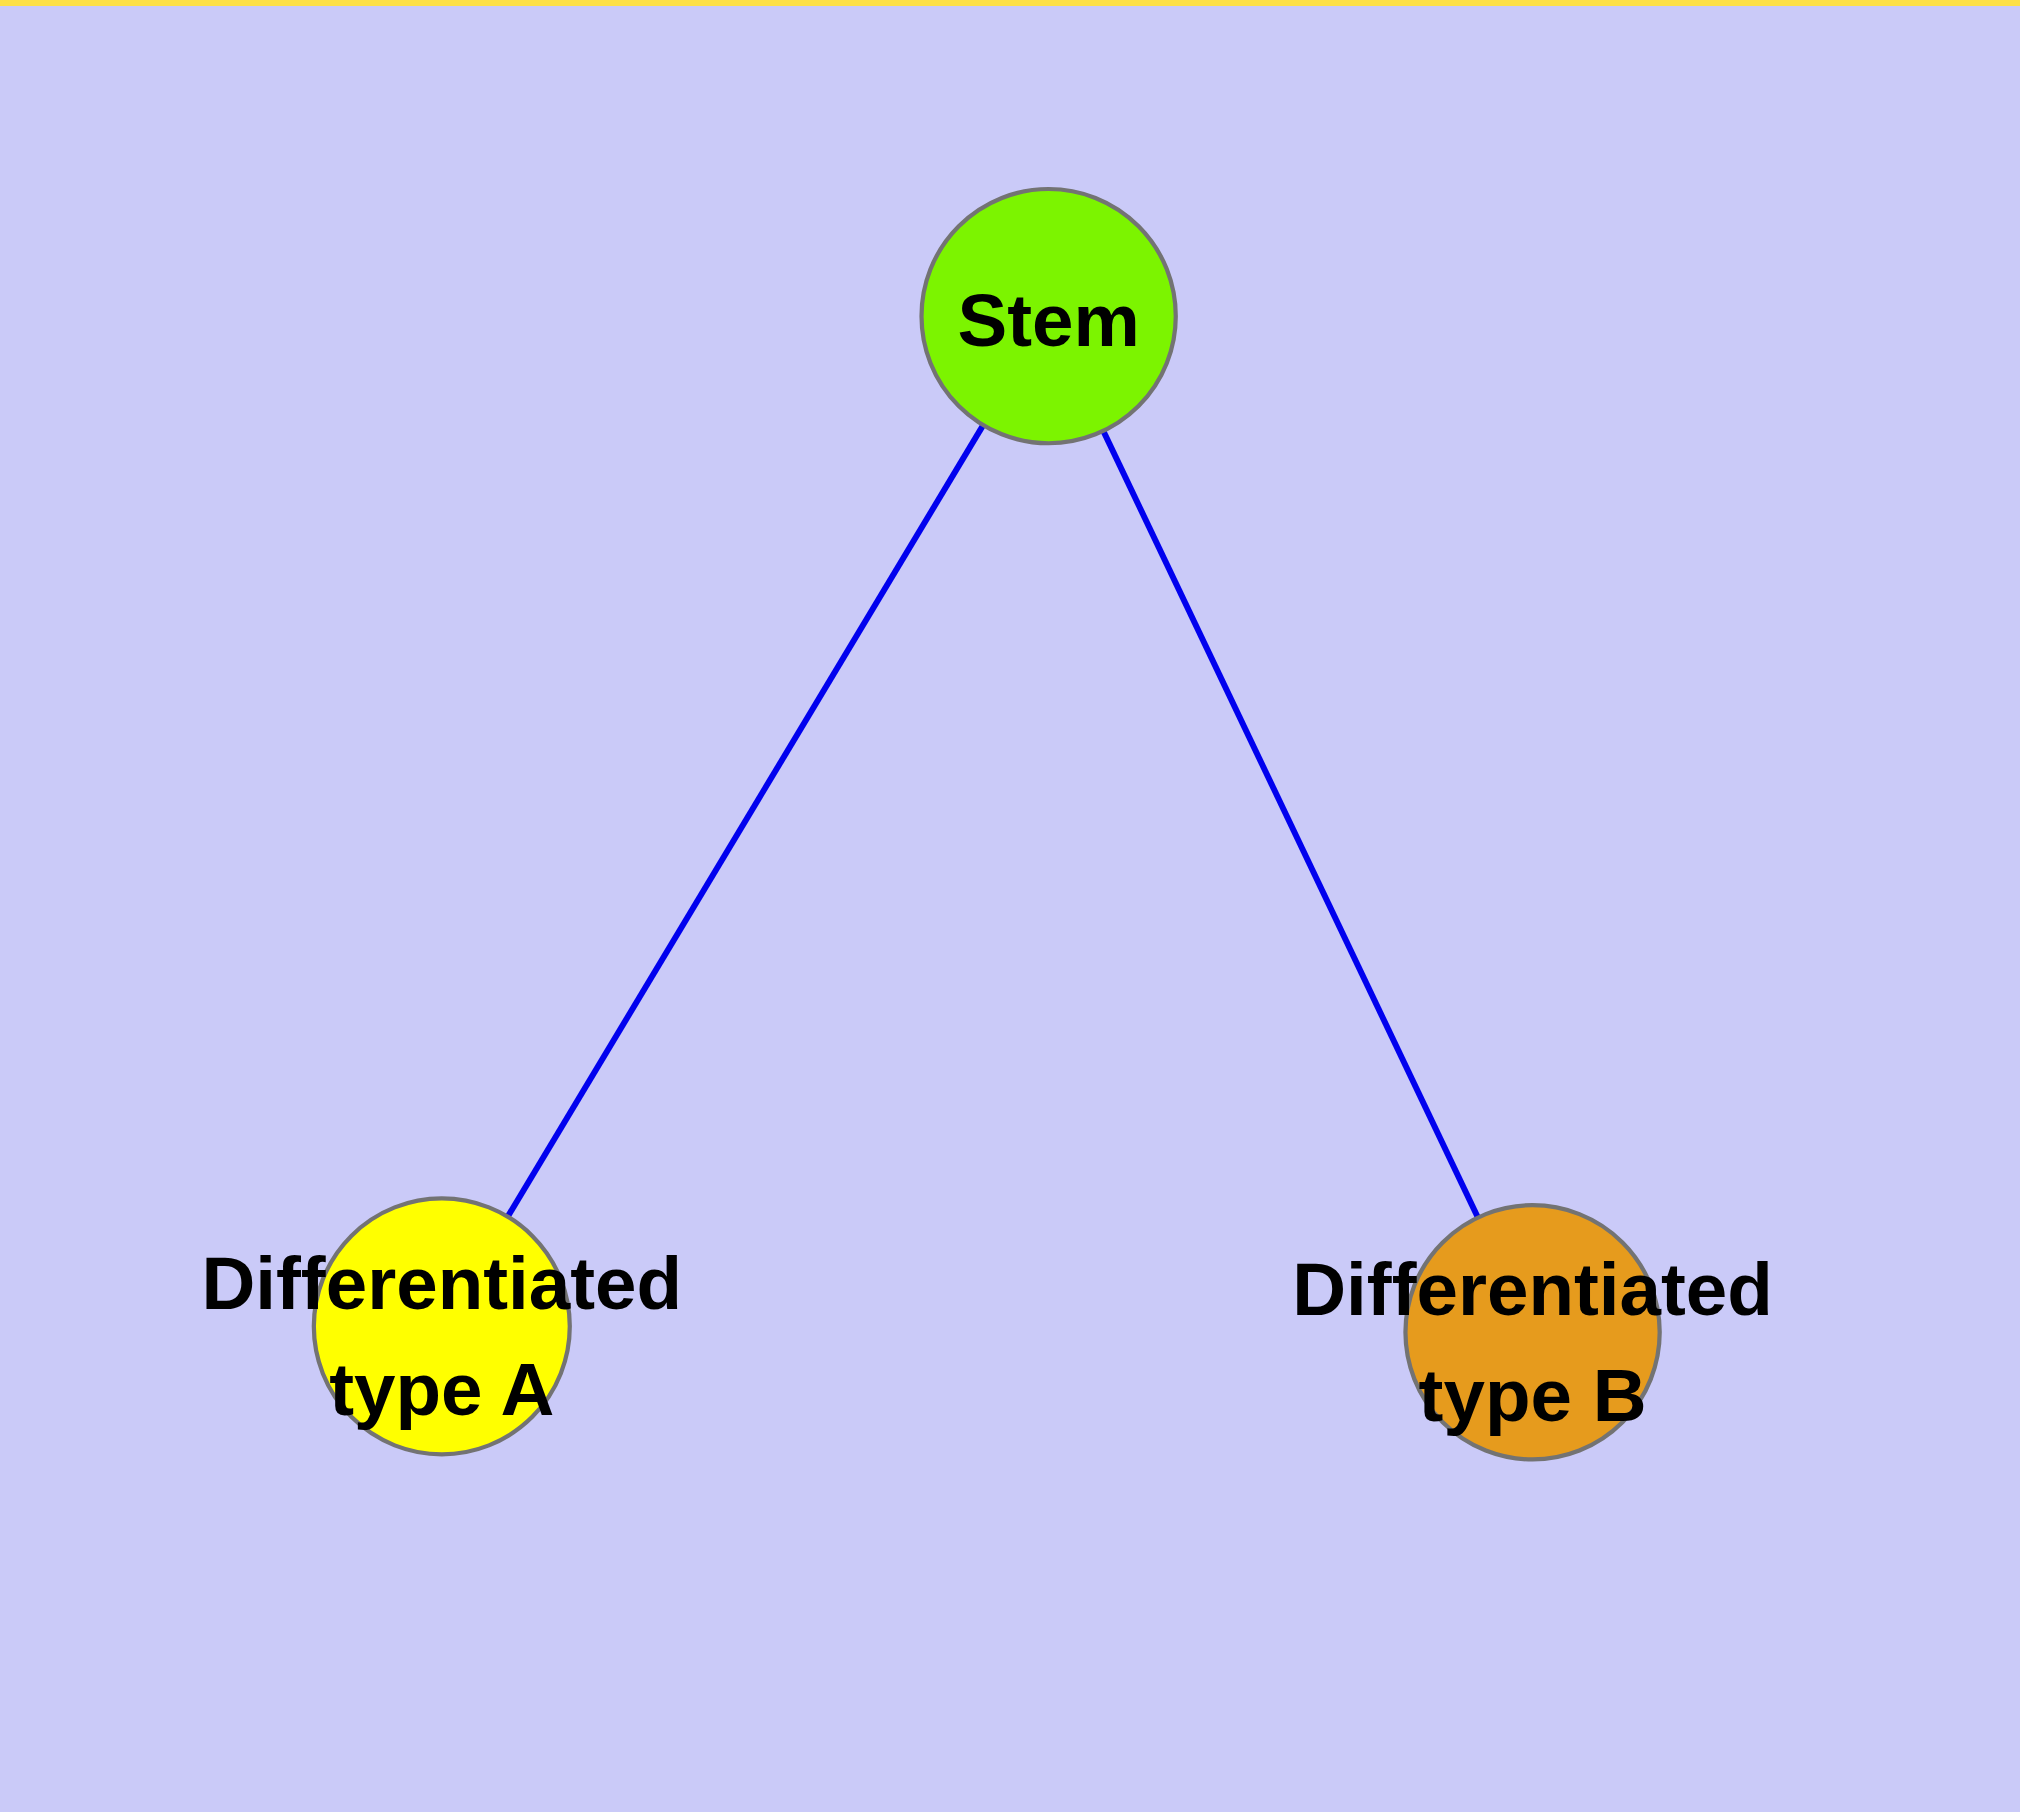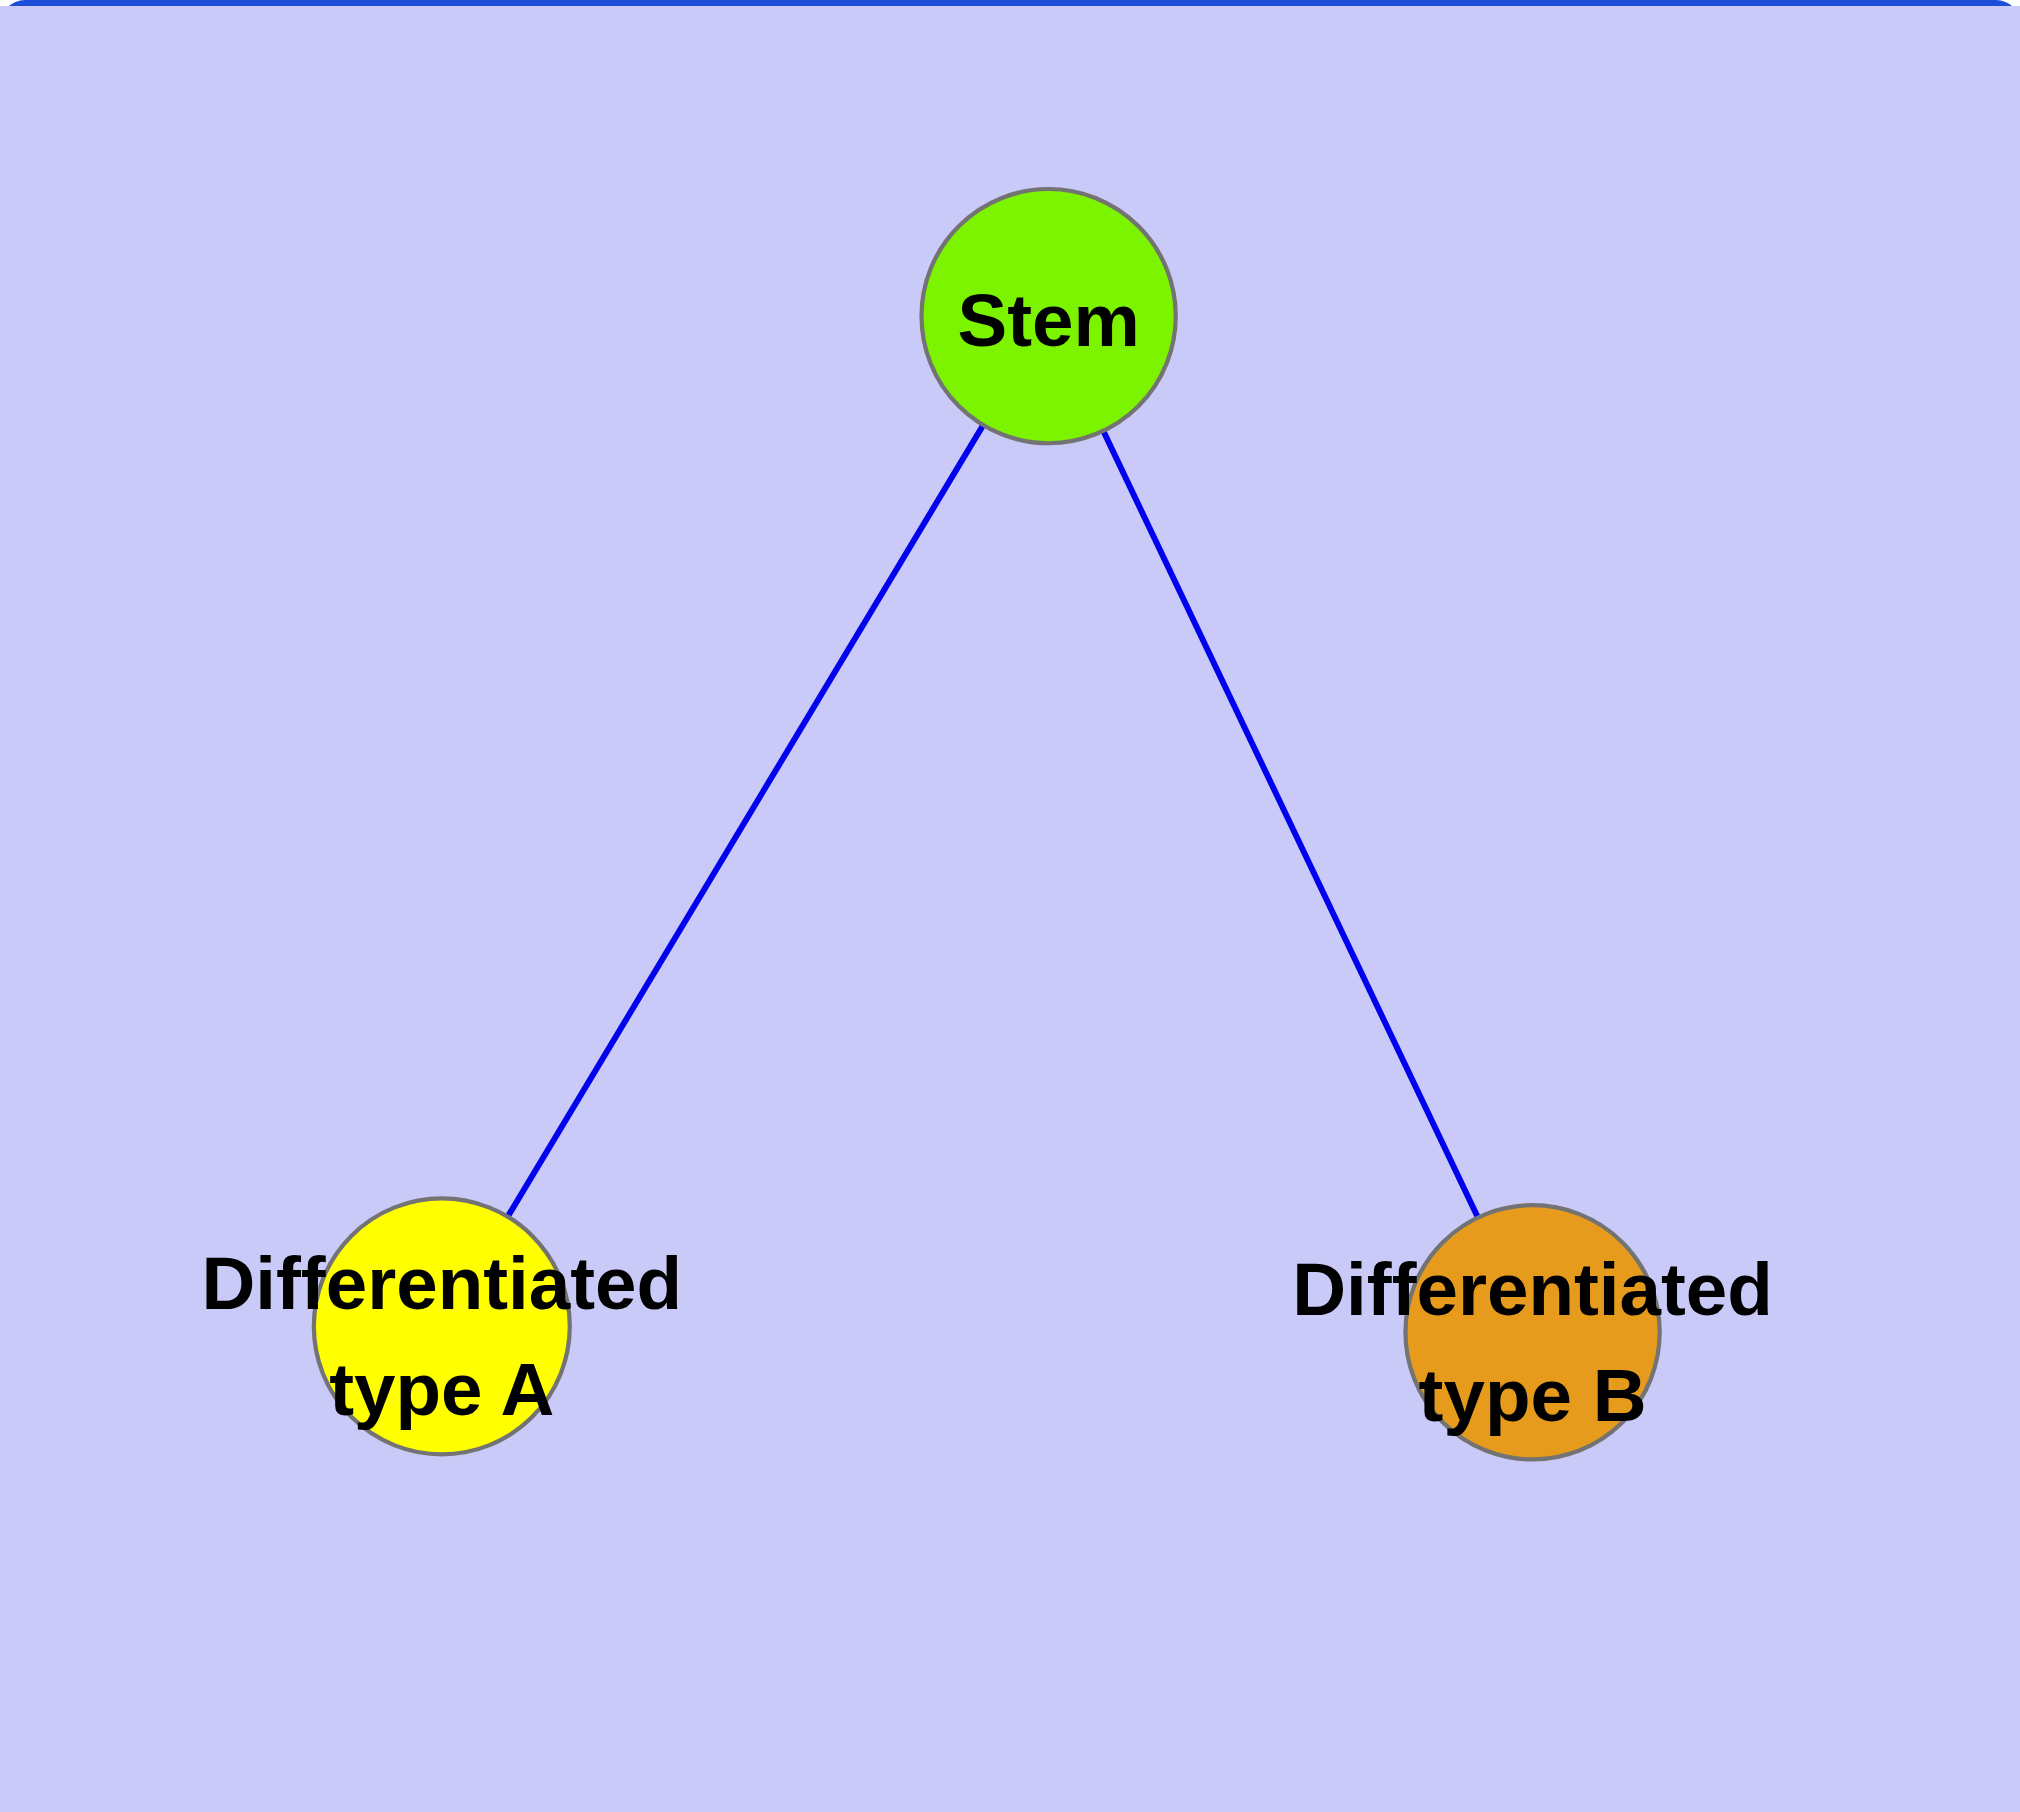--- a/index.html
+++ b/index.html
@@ -34,21 +34,21 @@
     font-family: "Liberation Sans", sans-serif;
     font-weight: 700;
     font-size: 88px;
     fill: #000000;
     text-anchor: middle;
   }
 </style>
 </head>
 <body>
 
-<div class="page" style="background: #1d4ed8; border-radius: 25px;">
+<div class="page" style="background: #fde047;">
   <div class="top-strip"></div>
   <div class="canvas-bg" style="background: rgb(202, 202, 248);"></div>
   <svg class="diagram" id="diagram-svg" viewBox="0 0 2384 2138" xmlns="http://www.w3.org/2000/svg">
       <line x1="1237" y1="373" x2="521" y2="1565" stroke="#0101ee" stroke-width="7"></line>
       <line x1="1237" y1="373" x2="1808" y2="1572" stroke="#0101ee" stroke-width="7"></line>
       <circle cx="1237" cy="373" r="150" fill="#7cf400" stroke="#737373" stroke-width="5"></circle>
       <circle cx="521" cy="1565" r="151" fill="#ffff00" stroke="#737373" stroke-width="5"></circle>
       <circle cx="1808" cy="1572" r="150" fill="#e69b1d" stroke="#737373" stroke-width="5"></circle>
       <text fill="#000000"><tspan x="1237" y="408">Stem</tspan></text>
       <text fill="#000000"><tspan x="521" y="1545">Differentiated</tspan><tspan x="521" y="1670">type A</tspan></text>

